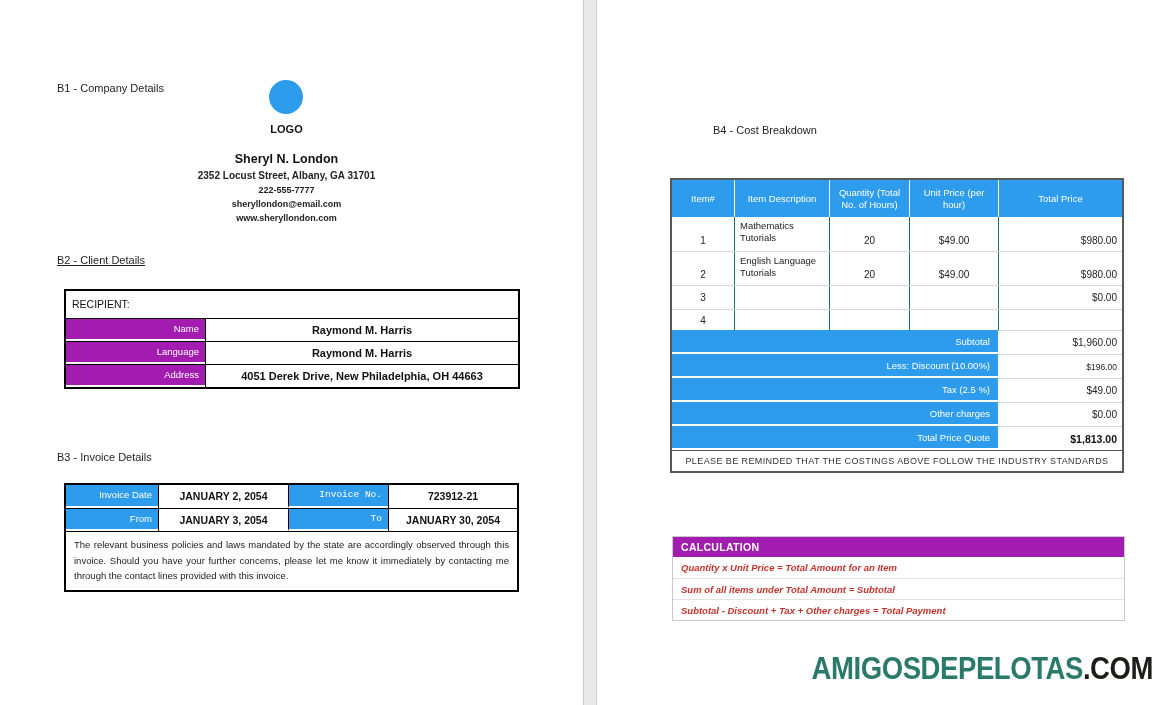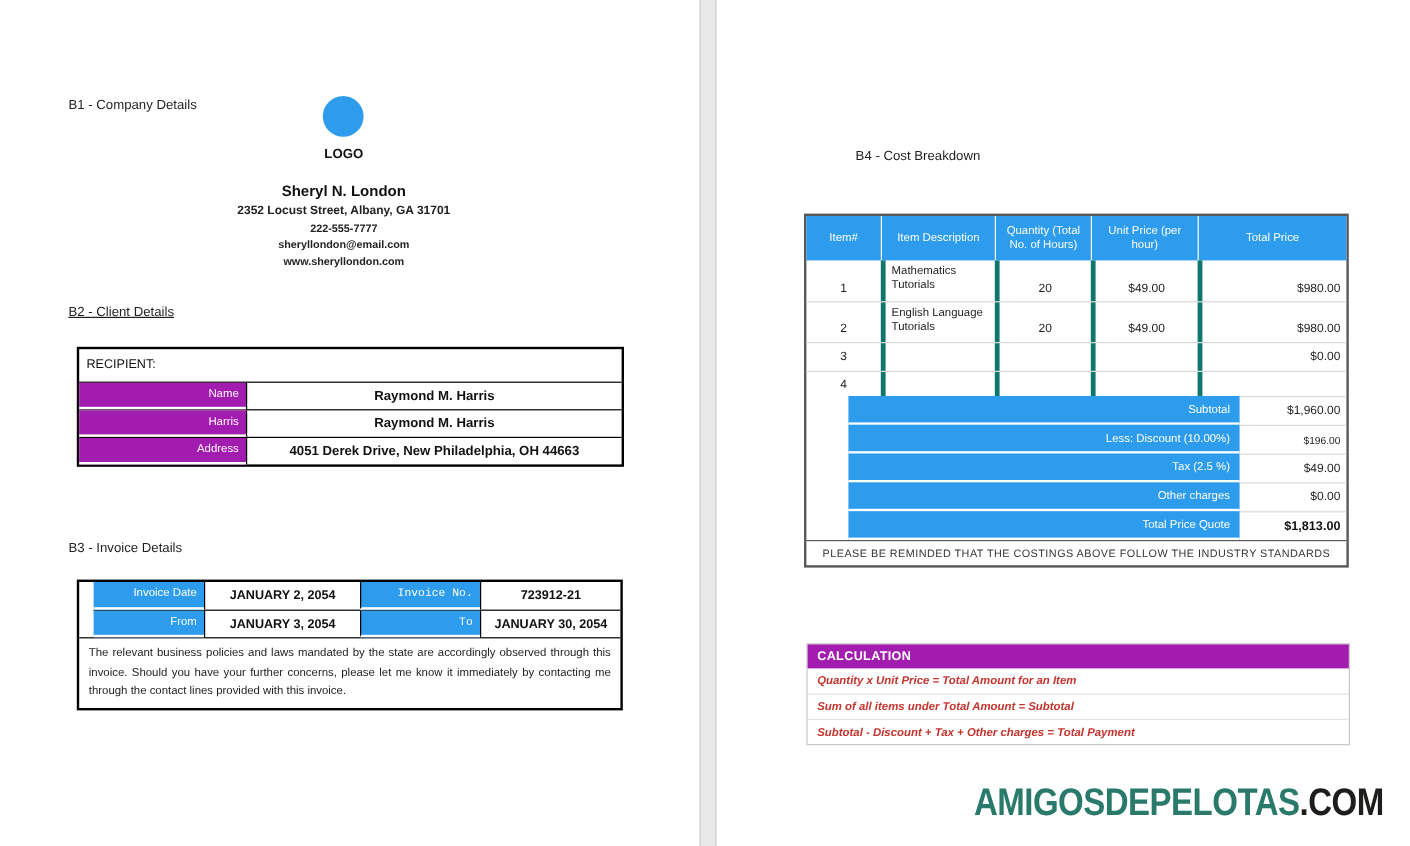--- a/index.html
+++ b/index.html
@@ -28,21 +28,21 @@
   .client-table { position:absolute; left:64px; top:289px; width:456px; border:2px solid #000; background:#fff; }
   .ct-recipient { height:27px; line-height:26px; padding-left:6px; font-size:10.5px; color:#111; }
   .ct-row { display:flex; height:23px; border-top:1px solid #000; }
   .ct-label {
     width:139px; background:#a21caf; color:#fff; text-align:right; font-size:9.5px;
     padding-right:6px; line-height:20px; border-bottom:2px solid #fff;
   }
   .ct-value { flex:1; text-align:center; font-weight:bold; font-size:11px; line-height:22px; border-left:1px solid #000; color:#111; }
   
   .invoice-table { position:absolute; left:64px; top:483px; width:455px; border:2px solid #000; background:#fff; }
-  .it-row { display:flex; height:23px;margin-left:12px; }
+  .it-row { display:flex; height:23px; }
   .it-row + .it-row { border-top:1px solid #000; }
   .it-label {
     background:#2D9CED; color:#fff; text-align:right; font-size:9.5px;
     padding-right:6px; line-height:20px; border-bottom:2px solid #fff;
   }
   .it-l1 { width:92px; }
   .it-l2 { width:100px; border-left:1px solid #000;font-family:Liberation Mono, monospace; }
   .it-value { text-align:center; font-weight:bold; font-size:10.5px; line-height:22px; border-left:1px solid #000; color:#111; }
   .it-v1 { width:130px; }
   .it-v2 { flex:1; }
@@ -56,30 +56,30 @@
   .cb-header .cbh-cell {
     display:flex; align-items:center; justify-content:center; text-align:center; line-height:12px; padding:2px;
   }
   .cb-header .cbh-cell + .cbh-cell { border-left:1px solid #fff; }
   .c-item  { width:62px; }
   .c-desc  { width:95px; }
   .c-qty   { width:80px; }
   .c-price { width:89px; }
   .c-total { flex:1; }
   .cb-row { display:flex; border-top:1px solid #d9d9d9; font-size:10px; color:#222; }
-  .cb-row .cb-cell + .cb-cell { border-left:4px solid #0f766e; }
+  .cb-row .cb-cell + .cb-cell { border-left:1px solid #0f766e; }
   .cb-row-tall { height:34px; }
   .cb-row-short { height:24px; }
   .cb-row-last { height:21px; }
   .cb-cell { display:flex; align-items:flex-end; padding-bottom:5px; }
   .cb-cell.c-item, .cb-cell.c-qty, .cb-cell.c-price { justify-content:center; }
   .cb-cell.c-desc { align-items:flex-start; padding:3px 2px 0 5px; font-size:9.5px; line-height:12px; }
   .cb-cell.c-total { justify-content:flex-end; padding-right:5px; }
   .cb-row-short .cb-cell, .cb-row-last .cb-cell { align-items:center; padding-bottom:0; }
-  .sum-row { display:flex; font-size:10px;margin-left:35px; }
+  .sum-row { display:flex; font-size:10px; }
   .sum-label {
     width:326px; background:#2D9CED; color:#fff; text-align:right; font-size:9.5px;
     padding-right:8px; border-bottom:2px solid #fff;
     display:flex; align-items:center; justify-content:flex-end; height:24px;
   }
   .sum-value {
     flex:1; text-align:right; padding-right:5px; border-top:1px solid #d9d9d9;
     display:flex; align-items:center; justify-content:flex-end; height:24px; color:#222;
   }
   .sum-value.small { font-size:8.5px; }
@@ -127,21 +127,21 @@
 
     <div class="section-header" style="left:57px; top:254px;text-decoration:underline;">B2 - Client Details</div>
 
     <div class="client-table">
       <div class="ct-recipient">RECIPIENT:</div>
       <div class="ct-row">
         <div class="ct-label">Name</div>
         <div class="ct-value">Raymond M. Harris</div>
       </div>
       <div class="ct-row">
-        <div class="ct-label">Harris</div>
+        <div class="ct-label">Language</div>
         <div class="ct-value">Raymond M. Harris</div>
       </div>
       <div class="ct-row">
         <div class="ct-label">Address</div>
         <div class="ct-value">4051 Derek Drive, New Philadelphia, OH 44663</div>
       </div>
     </div>
 
     <div class="section-header" style="left:57px; top:451px;">B3 - Invoice Details</div>
 

